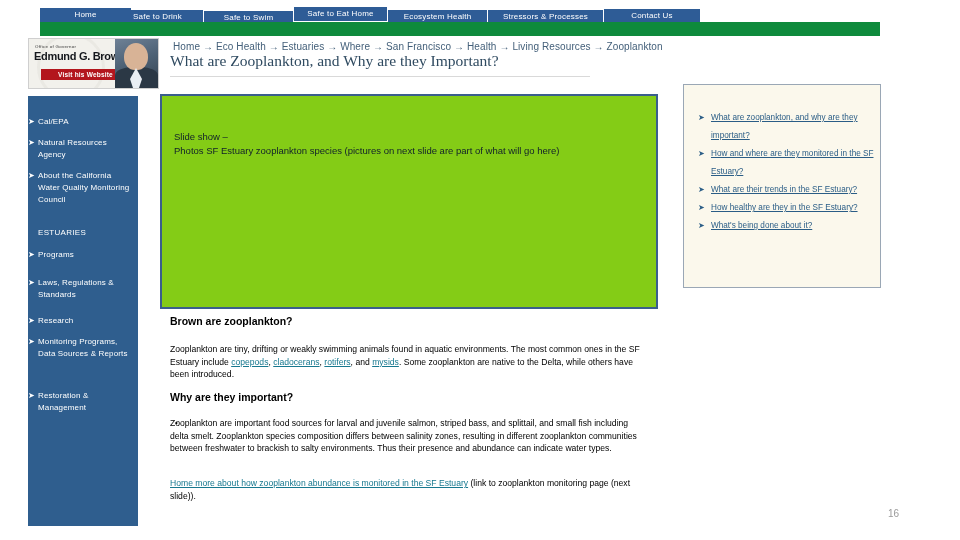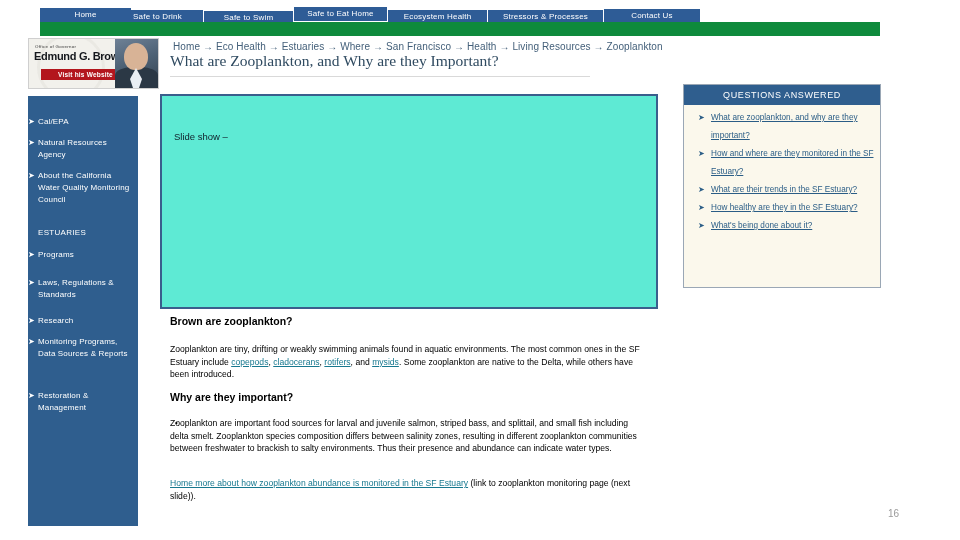--- a/index.html
+++ b/index.html
@@ -181,21 +181,21 @@
     line-height: 12px;
     color: #ffffff;
     letter-spacing: .3px;
   }
 
   
   #slidebox {
     position: absolute;
     left: 160px; top: 94px;
     width: 498px; height: 215px;
-    background: #5eead4;
+    background: #84cc16;
     border: 2px solid #3A5E8C;
     box-sizing: border-box;
   }
   #slidebox .slide-text {
     position: absolute;
     left: 12px; top: 34px;
     width: 470px;
     font-size: 9.5px;
     line-height: 14px;
     color: #11202b;
@@ -335,25 +335,25 @@
     <div class="side-item" style="top: 153px;"><span class="arrow">➤</span><span>Programs</span></div>
     <div class="side-item" style="top: 181px;"><span class="arrow">➤</span><span>Laws, Regulations &amp; Standards</span></div>
     <div class="side-item" style="top: 219px;"><span class="arrow">➤</span><span>Research</span></div>
     <div class="side-item" style="top: 240px;"><span class="arrow">➤</span><span>Monitoring Programs, Data Sources &amp; Reports</span></div>
     <div class="side-item" style="top: 294px;"><span class="arrow">➤</span><span>Restoration &amp; Management</span></div>
   </div>
 
 <div id="slidebox">
   <div class="slide-text">
     <span>Slide show –</span><br>
+    <span>Photos SF Estuary zooplankton species (pictures on next slide are part of what will go here)</span>
   </div>
 </div>
 
 <div id="qbox">
-  <div class="qhead">QUESTIONS ANSWERED</div>
   <div class="qlist">
       <div class="qitem"><span class="arrow">➤</span><a href="#">What are zooplankton, and why are they important?</a></div>
       <div class="qitem"><span class="arrow">➤</span><a href="#">How and where are they monitored in the SF Estuary?</a></div>
       <div class="qitem"><span class="arrow">➤</span><a href="#">What are their trends in the SF Estuary?</a></div>
       <div class="qitem"><span class="arrow">➤</span><a href="#">How healthy are they in the SF Estuary?</a></div>
       <div class="qitem"><span class="arrow">➤</span><a href="#">What's being done about it?</a></div>
     </div>
 </div>
 
 <div class="h-sub" style="top:315px;">Brown are zooplankton?</div>

